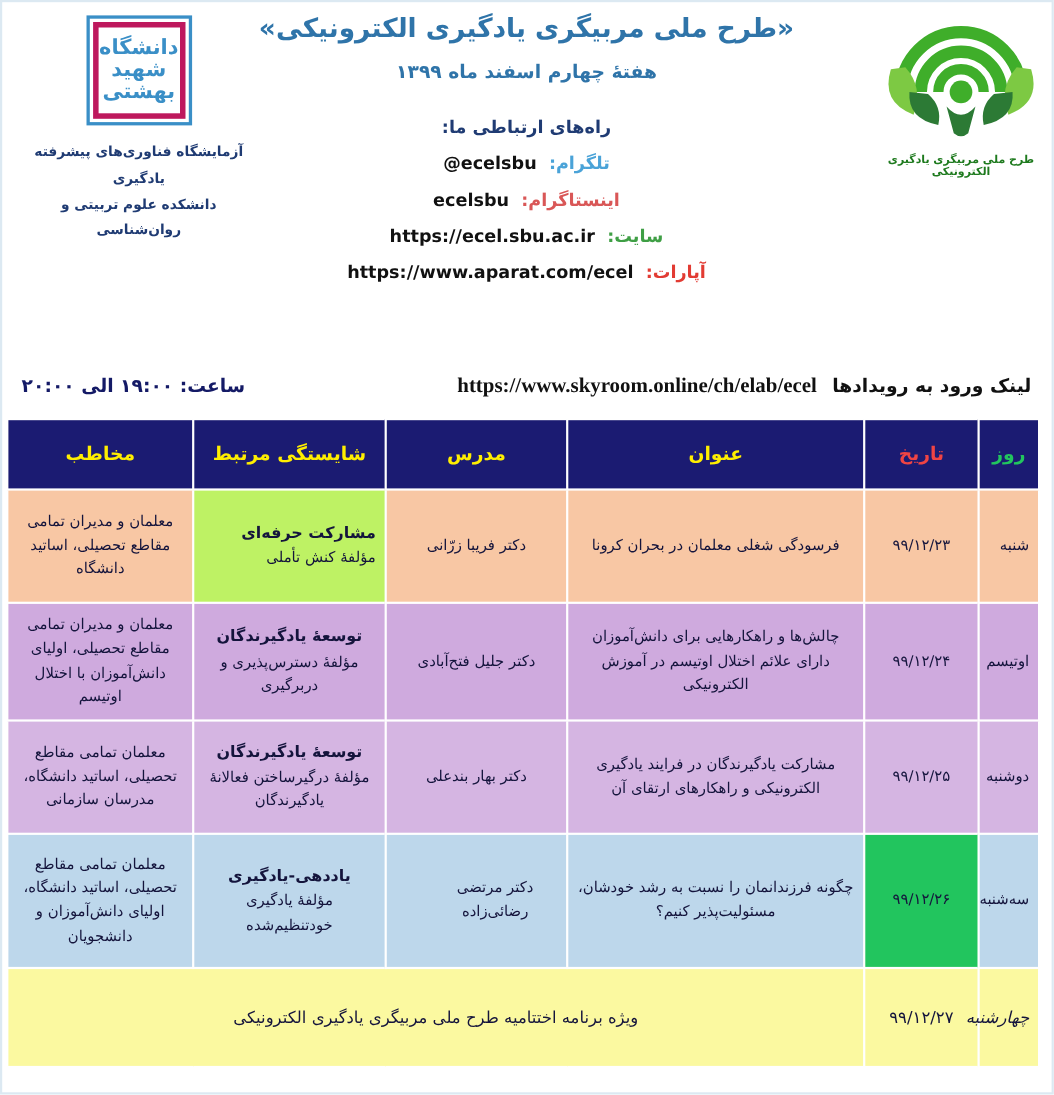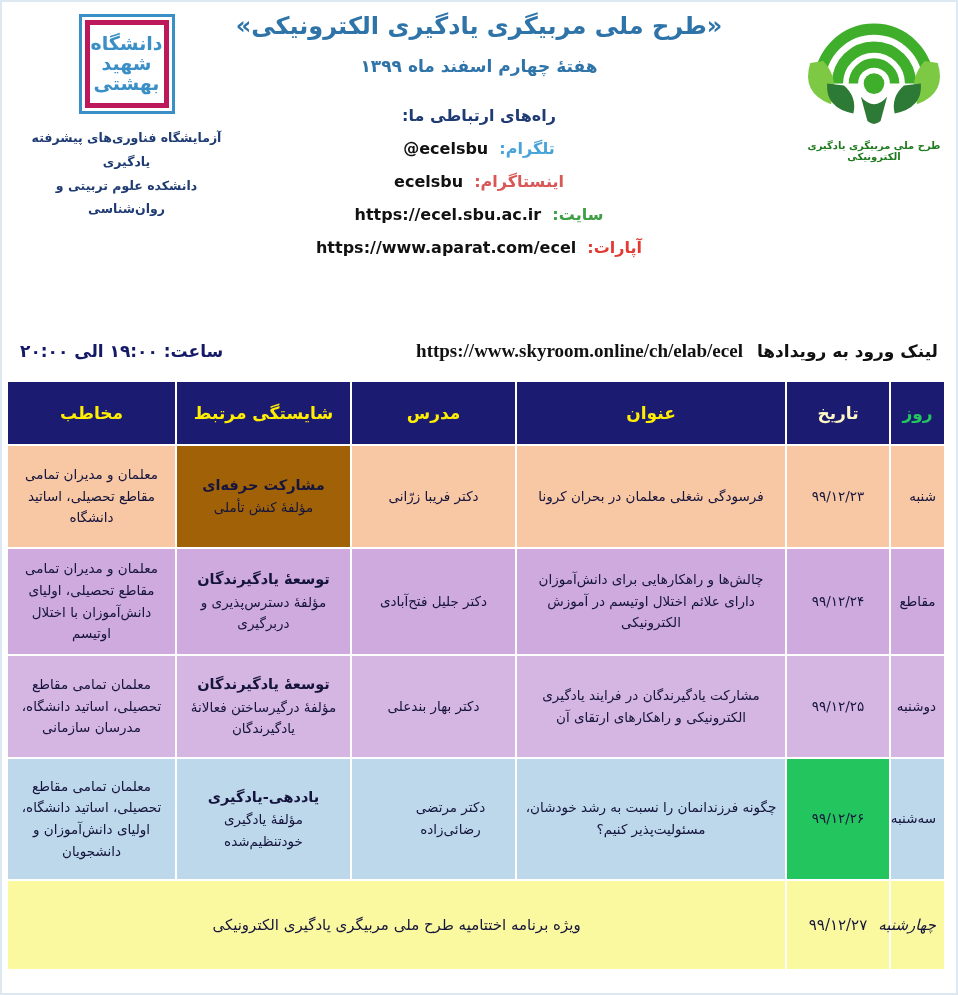--- a/index.html
+++ b/index.html
@@ -145,42 +145,42 @@
       <col style="width:55px">
         <col style="width:104px">
         <col style="width:270px">
       <col style="width:165px">
         <col style="width:175px">
         <col style="width:169px">
     </colgroup>
     <thead>
       <tr>
         <th style="color: #22c55e; background: rgb(27, 27, 114);">روز</th>
-        <th style="color: #fef9c3; background: rgb(27, 27, 114);">تاریخ</th>
+        <th style="color: #ef4444; background: rgb(27, 27, 114);">تاریخ</th>
         <th style="color: rgb(255, 238, 0); background: rgb(27, 27, 114);">عنوان</th>
         <th style="color: rgb(255, 238, 0); background: rgb(27, 27, 114);">مدرس</th>
         <th style="color: rgb(255, 238, 0); background: rgb(27, 27, 114);">شایستگی مرتبط</th>
         <th style="color: rgb(255, 238, 0); background: rgb(27, 27, 114);">مخاطب</th>
       </tr>
     </thead>
     <tbody>
       <tr class="body-row-0">
         <td class="cell-day" style="background: rgb(248, 199, 164); text-align: right;">شنبه</td>
         <td class="cell-date" style="background: rgb(248, 199, 164);">۹۹/۱۲/۲۳</td>
         <td style="background: rgb(248, 199, 164);">فرسودگی شغلی معلمان در بحران کرونا</td>
         <td style="background: rgb(248, 199, 164);">دکتر فریبا زرّانی</td>
-        <td style="background: #a16207;">
+        <td style="background: #bef264; text-align: right;">
           <span class="comp-main">مشارکت حرفه‌ای</span>
           <span class="comp-sub">مؤلفهٔ کنش تأملی</span>
         </td>
         <td style="background: rgb(248, 199, 164);">معلمان و مدیران تمامی مقاطع تحصیلی، اساتید دانشگاه</td>
       </tr>
 
       <tr class="body-row-1">
-        <td class="cell-day" style="background: rgb(207, 170, 222);">مقاطع</td>
+        <td class="cell-day" style="background: rgb(207, 170, 222);">اوتیسم</td>
         <td class="cell-date" style="background: rgb(207, 170, 222);">۹۹/۱۲/۲۴</td>
         <td style="background: rgb(207, 170, 222);">چالش‌ها و راهکارهایی برای دانش‌آموزان دارای علائم اختلال اوتیسم در آموزش الکترونیکی</td>
         <td style="background: rgb(207, 170, 222);">دکتر جلیل فتح‌آبادی</td>
         <td style="background: rgb(207, 170, 222);">
           <span class="comp-main">توسعهٔ یادگیرندگان</span>
           <span class="comp-sub">مؤلفهٔ دسترس‌پذیری و دربرگیری</span>
         </td>
         <td style="background: rgb(207, 170, 222);">معلمان و مدیران تمامی مقاطع تحصیلی، اولیای دانش‌آموزان با اختلال اوتیسم</td>
       </tr>
 

